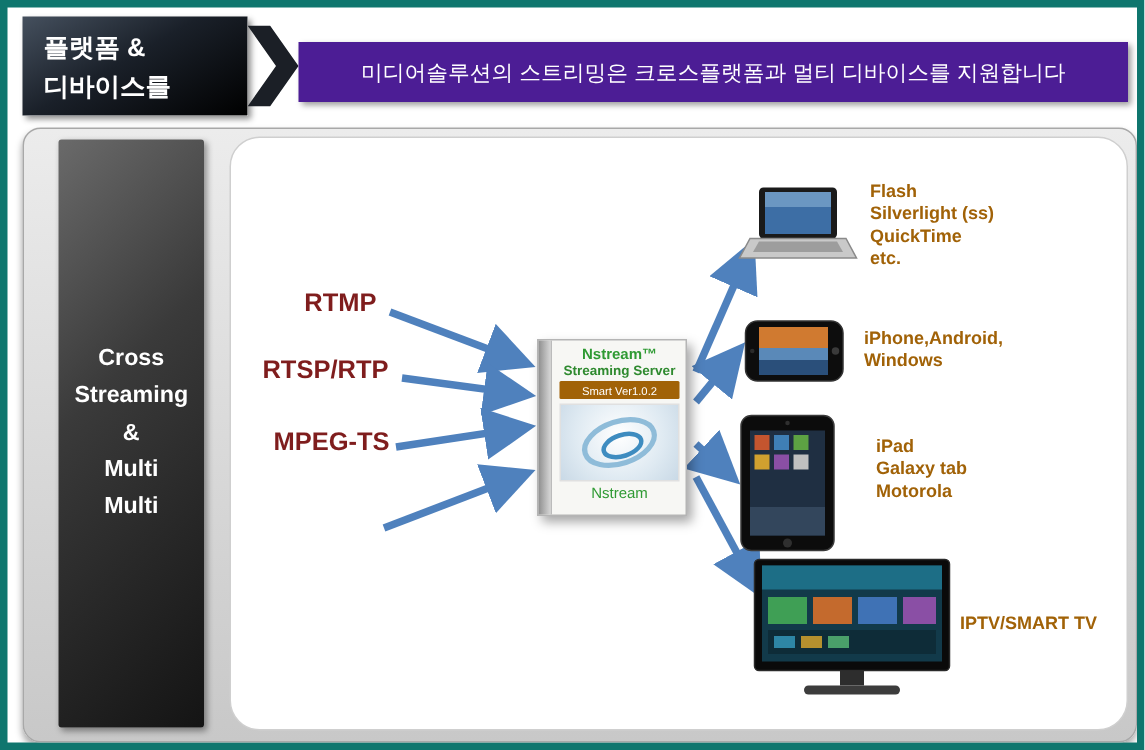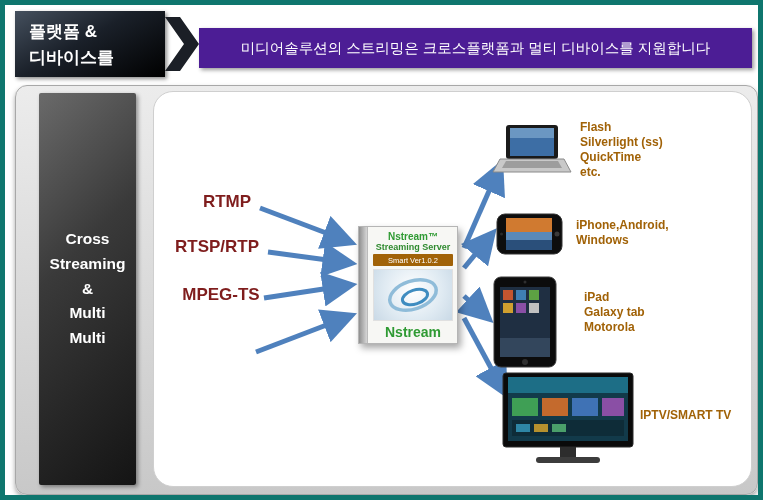--- a/index.html
+++ b/index.html
@@ -71,21 +71,21 @@
   .server-version {
     margin:2px 2px 0 2px; background:#a16207; color:#fff;
     font-size:7.5px; padding:1.5px 0; border-radius:1px;
   }
   .server-swirl {
     margin:3px 2px 0 2px; height:52px;
     background:radial-gradient(circle at 50% 40%, #ffffff 0%, #dfeaf2 60%, #c9d9e6 100%);
     display:flex; align-items:center; justify-content:center;
     border:1px solid #e0e0e0;
   }
-  .server-footer { color:#2f9a33; font-weight:bold; font-size:14px; margin-top:3px; }
+  .server-footer { color:#2f9a33; font-weight:normal; font-size:10px; margin-top:3px; }
 
   
   .device { position:absolute; }
   .d-laptop { left:338px; top:32px; }
   .d-phone  { left:342px; top:120px; }
   .d-tablet { left:338px; top:184px; }
   .d-tv     { left:348px; top:280px; }
 
   .device-label {
     position:absolute; font-weight:bold; font-size:12px; color:#a16207; line-height:15px;

